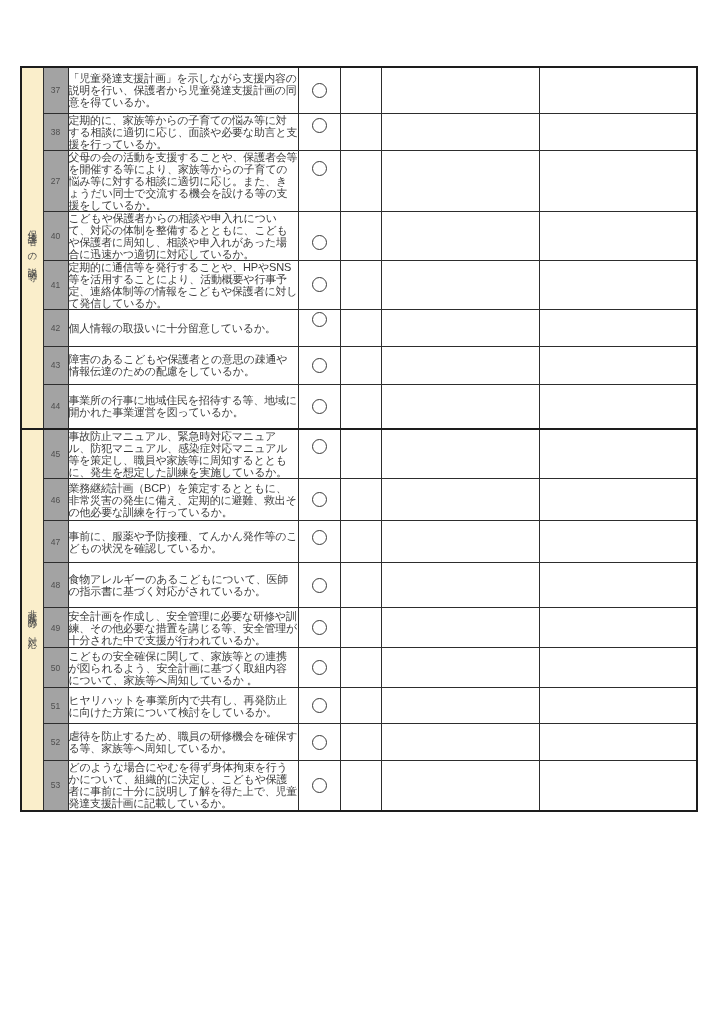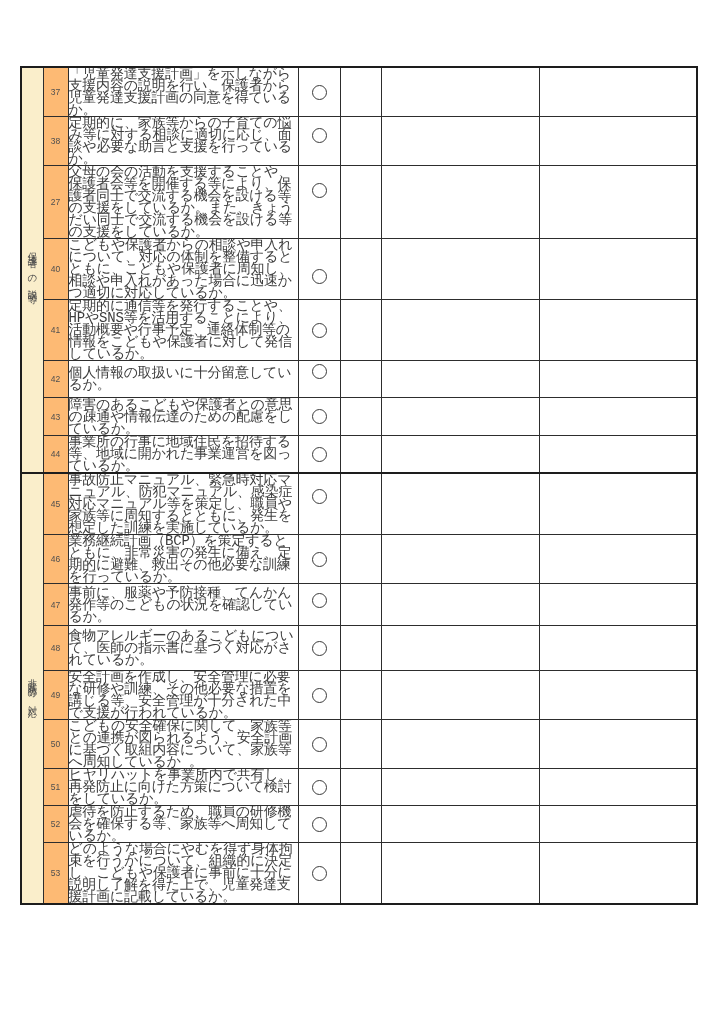--- a/index.html
+++ b/index.html
@@ -34,37 +34,36 @@
     writing-mode:vertical-rl;
     text-orientation:upright;
     display:inline-block;
     font-size:9.5px;
     letter-spacing:3px;
     color:#4a4a4a;
     line-height:1.1;
   }
 
   td.num-cell{
-    background:#fdba74;
+    background:#a3a3a3;
     text-align:center;
     vertical-align:middle;
     font-size:8.5px;
     color:#4f4f4f;
   }
 
   td.q-cell{
-    font-size:14px;
+    font-size:11px;
     line-height:12px;
     color:#3c3c3c;
     padding:3px 4px;
     vertical-align:middle;
     border-right-width:2px;
     letter-spacing:-0.2px;
     word-break:break-all;
-    font-family:Liberation Mono, monospace;
   }
 
   td.mark-cell{
     text-align:center;
     vertical-align:middle;
     border-right-width:2px;
   }
   .circle{
     width:13px; height:13px;
     border:1.5px solid #3b3b3b;
@@ -106,21 +105,21 @@
           <td class="q-cell">定期的に、家族等からの子育ての悩み等に対する相談に適切に応じ、面談や必要な助言と支援を行っているか。</td>
           <td class="mark-cell">
             <div class="circle" style="transform: translateY(-6px);"></div>
           </td>
           <td class="ans-a"></td>
           <td class="ans-b"></td>
           <td class="ans-c"></td>
         </tr>
         <tr style="height: 57px;">
           <td class="num-cell">27</td>
-          <td class="q-cell">父母の会の活動を支援することや、保護者会等を開催する等により、保護者同士で交流する機会を設ける等の支援をしているか。また、きょうだい同士で交流する機会を設ける等の支援をしているか。</td>
+          <td class="q-cell">父母の会の活動を支援することや、保護者会等を開催する等により、家族等からの子育ての悩み等に対する相談に適切に応じ。また、きょうだい同士で交流する機会を設ける等の支援をしているか。</td>
           <td class="mark-cell">
             <div class="circle" style="transform: translateY(-12px);"></div>
           </td>
           <td class="ans-a"></td>
           <td class="ans-b"></td>
           <td class="ans-c"></td>
         </tr>
         <tr style="height: 47px;">
           <td class="num-cell">40</td>
           <td class="q-cell">こどもや保護者からの相談や申入れについて、対応の体制を整備するとともに、こどもや保護者に周知し、相談や申入れがあった場合に迅速かつ適切に対応しているか。</td>
@@ -154,21 +153,21 @@
         <tr style="height: 38px; padding-left: 13px;">
           <td class="num-cell">43</td>
           <td class="q-cell">障害のあるこどもや保護者との意思の疎通や情報伝達のための配慮をしているか。</td>
           <td class="mark-cell">
             <div class="circle"></div>
           </td>
           <td class="ans-a"></td>
           <td class="ans-b"></td>
           <td class="ans-c"></td>
         </tr>
-        <tr style="height: 30px;">
+        <tr style="height: 45px;">
           <td class="num-cell">44</td>
           <td class="q-cell">事業所の行事に地域住民を招待する等、地域に開かれた事業運営を図っているか。</td>
           <td class="mark-cell">
             <div class="circle"></div>
           </td>
           <td class="ans-a"></td>
           <td class="ans-b"></td>
           <td class="ans-c"></td>
         </tr>
         <tr class="group-start" style="height: 45px;">

